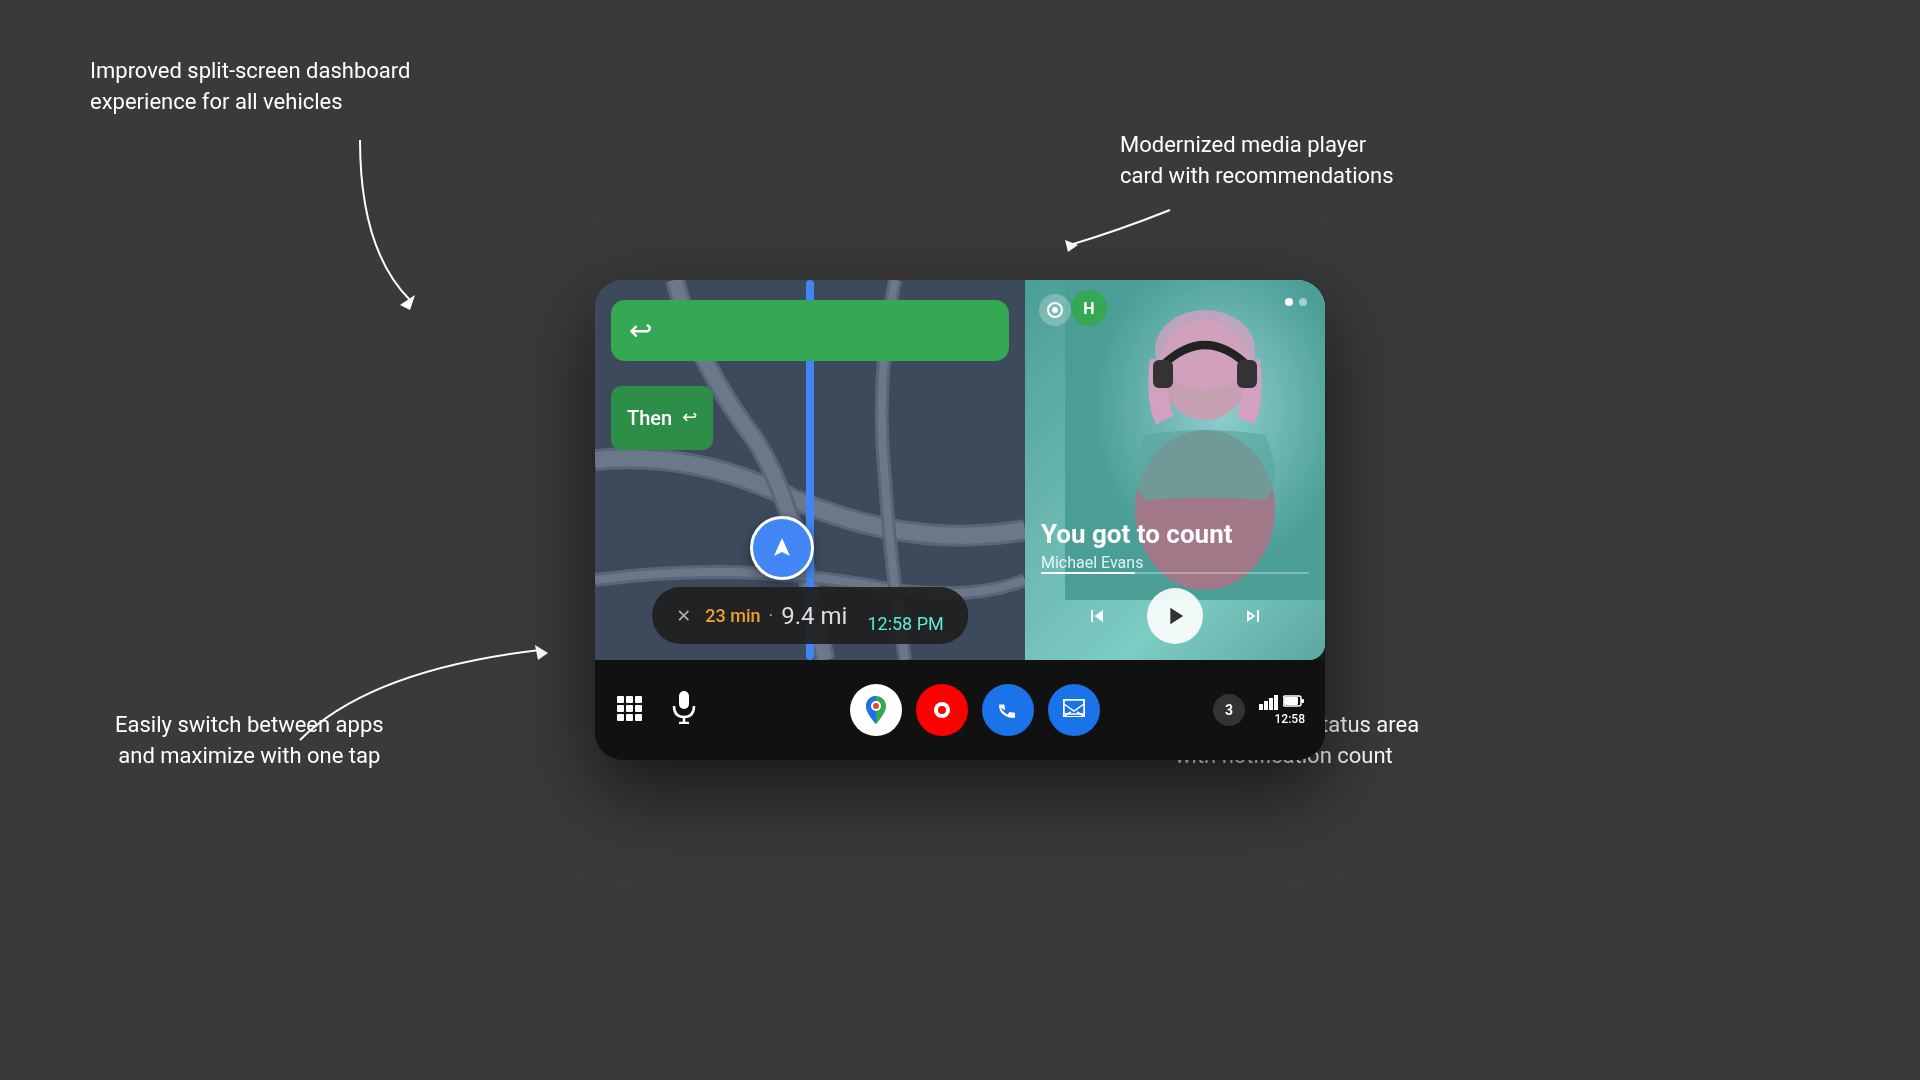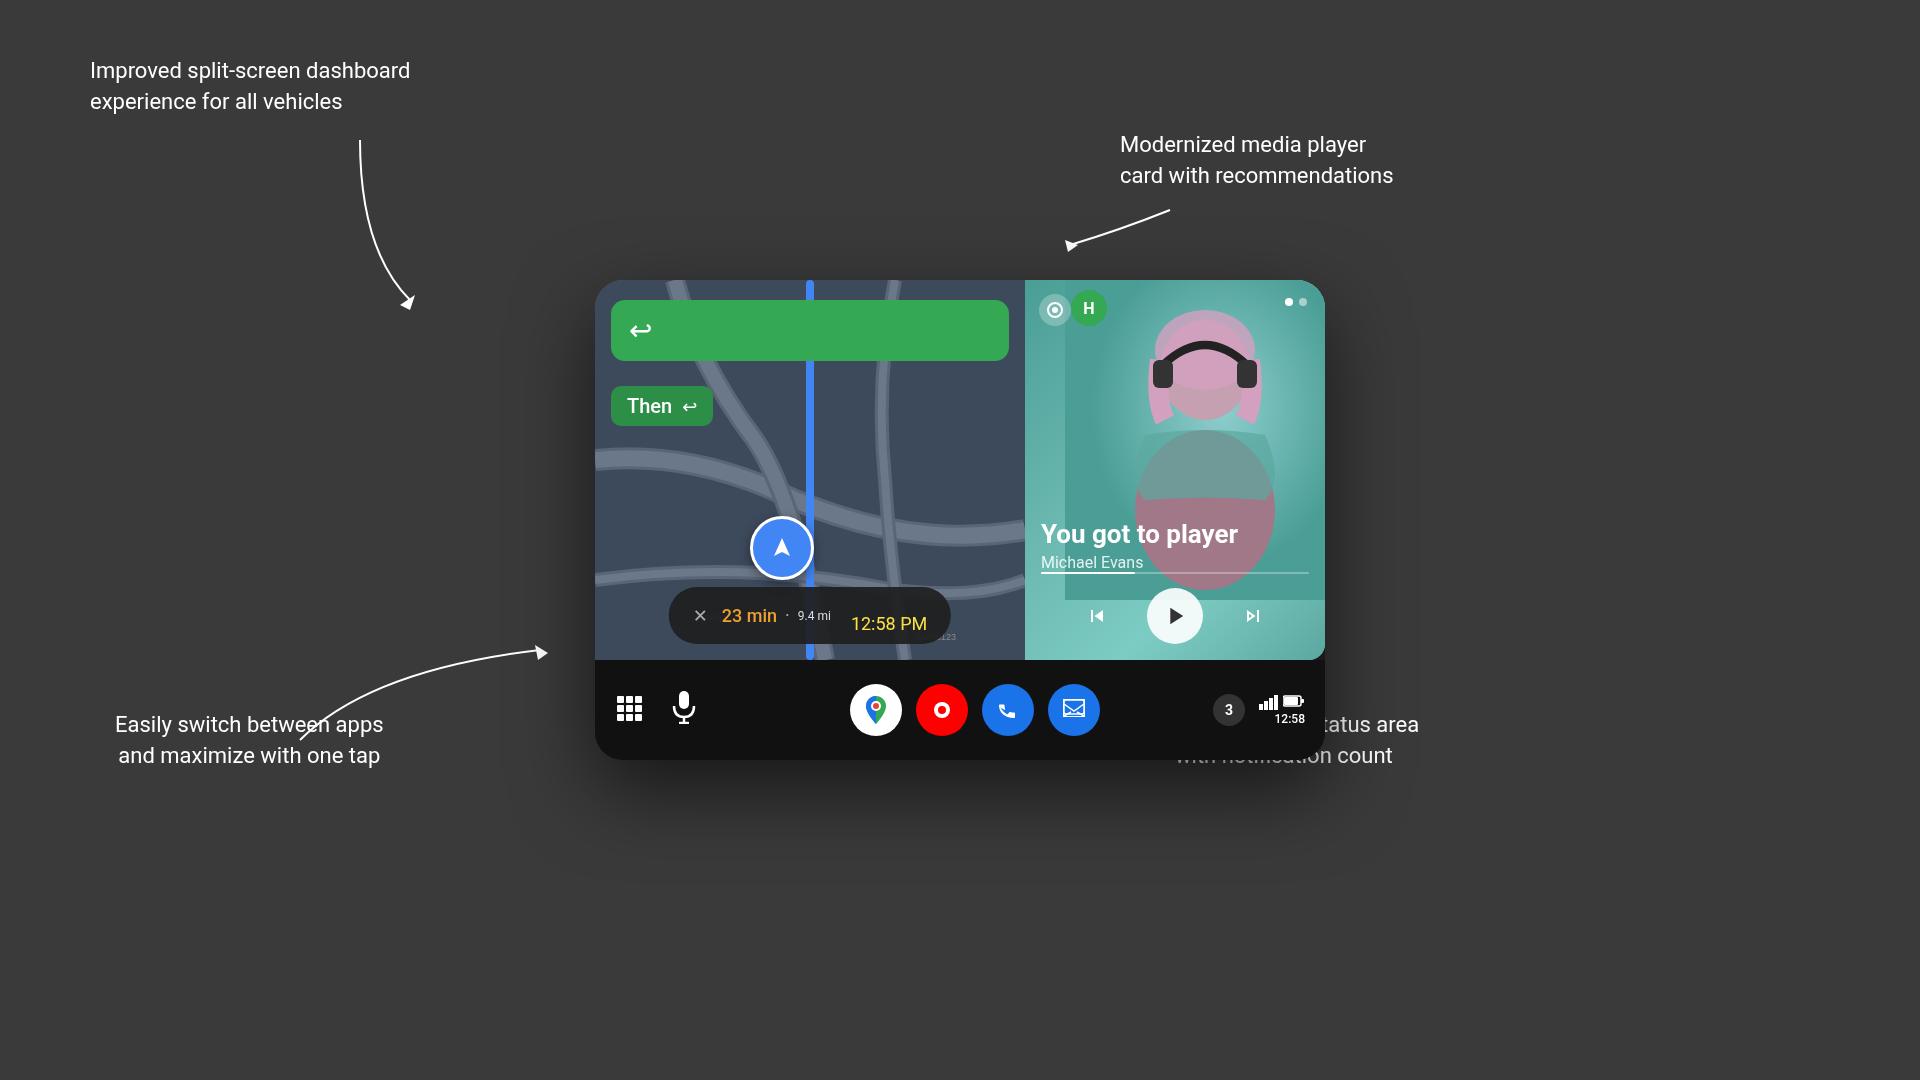--- a/index.html
+++ b/index.html
@@ -83,23 +83,23 @@
       color: white;
     }
 
     
     .then-banner {
       position: absolute;
       top: 106px;
       left: 16px;
       background: #2d8f47;
       border-radius: 10px;
-      padding: 8px 16px;
-      display: flex;
-      align-items: center;
+      padding: 20px 16px;
+      display: flex;
+      align-items: flex-start;
       gap: 10px;
       z-index: 10;
     }
 
     .then-text {
       font-size: 20px;
       color: white;
       font-weight: 500;
     }
 
@@ -463,22 +463,22 @@
           <svg width="28" height="28" viewBox="0 0 28 28">
             <polygon points="14,4 22,22 14,18 6,22" fill="white"></polygon>
           </svg>
         </div>
       </div>
 
       <div class="eta-bar">
         <span class="eta-close">✕</span>
         <span class="eta-text">23 min</span>
         <span style="color:#aaa;font-size:18px;"> · </span>
-        <span style="color:#ddd;font-size:12px;">9.4 mi</span>
-        <span style="color:#fde047;font-size:18px;margin-left:12px;margin-top:16px;">12:58 PM</span>
+        <span style="color:#ddd;font-size:24px;">9.4 mi</span>
+        <span style="color:#5eead4;font-size:18px;margin-left:12px;margin-top:16px;">12:58 PM</span>
       </div>
     </div>
 
     <div class="media-panel">
       <div class="media-bg-gradient"></div>
 
       <svg style="position:absolute;right:0;top:0;width:260px;height:320px;" viewBox="0 0 260 320" preserveAspectRatio="xMidYMid slice">
 
         <defs>
           <radialGradient id="personGrad" cx="60%" cy="40%">
@@ -513,21 +513,21 @@
       <div class="media-avatar">
         <span>H</span>
       </div>
 
       <div class="media-dots">
         <div class="media-dot"></div>
         <div class="media-dot inactive"></div>
       </div>
 
       <div class="media-info">
-        <div class="song-title">You got to player</div>
+        <div class="song-title">You got to count</div>
         <div class="song-artist">Michael Evans</div>
         <div class="progress-bar">
           <div class="progress-fill"></div>
         </div>
         <div class="media-controls">
           <div class="ctrl-btn">
             <svg width="24" height="24" viewBox="0 0 24 24" fill="white">
                 <path d="M6 6h2v12H6zm3.5 6l8.5 6V6z"></path>
               </svg>
           </div>

